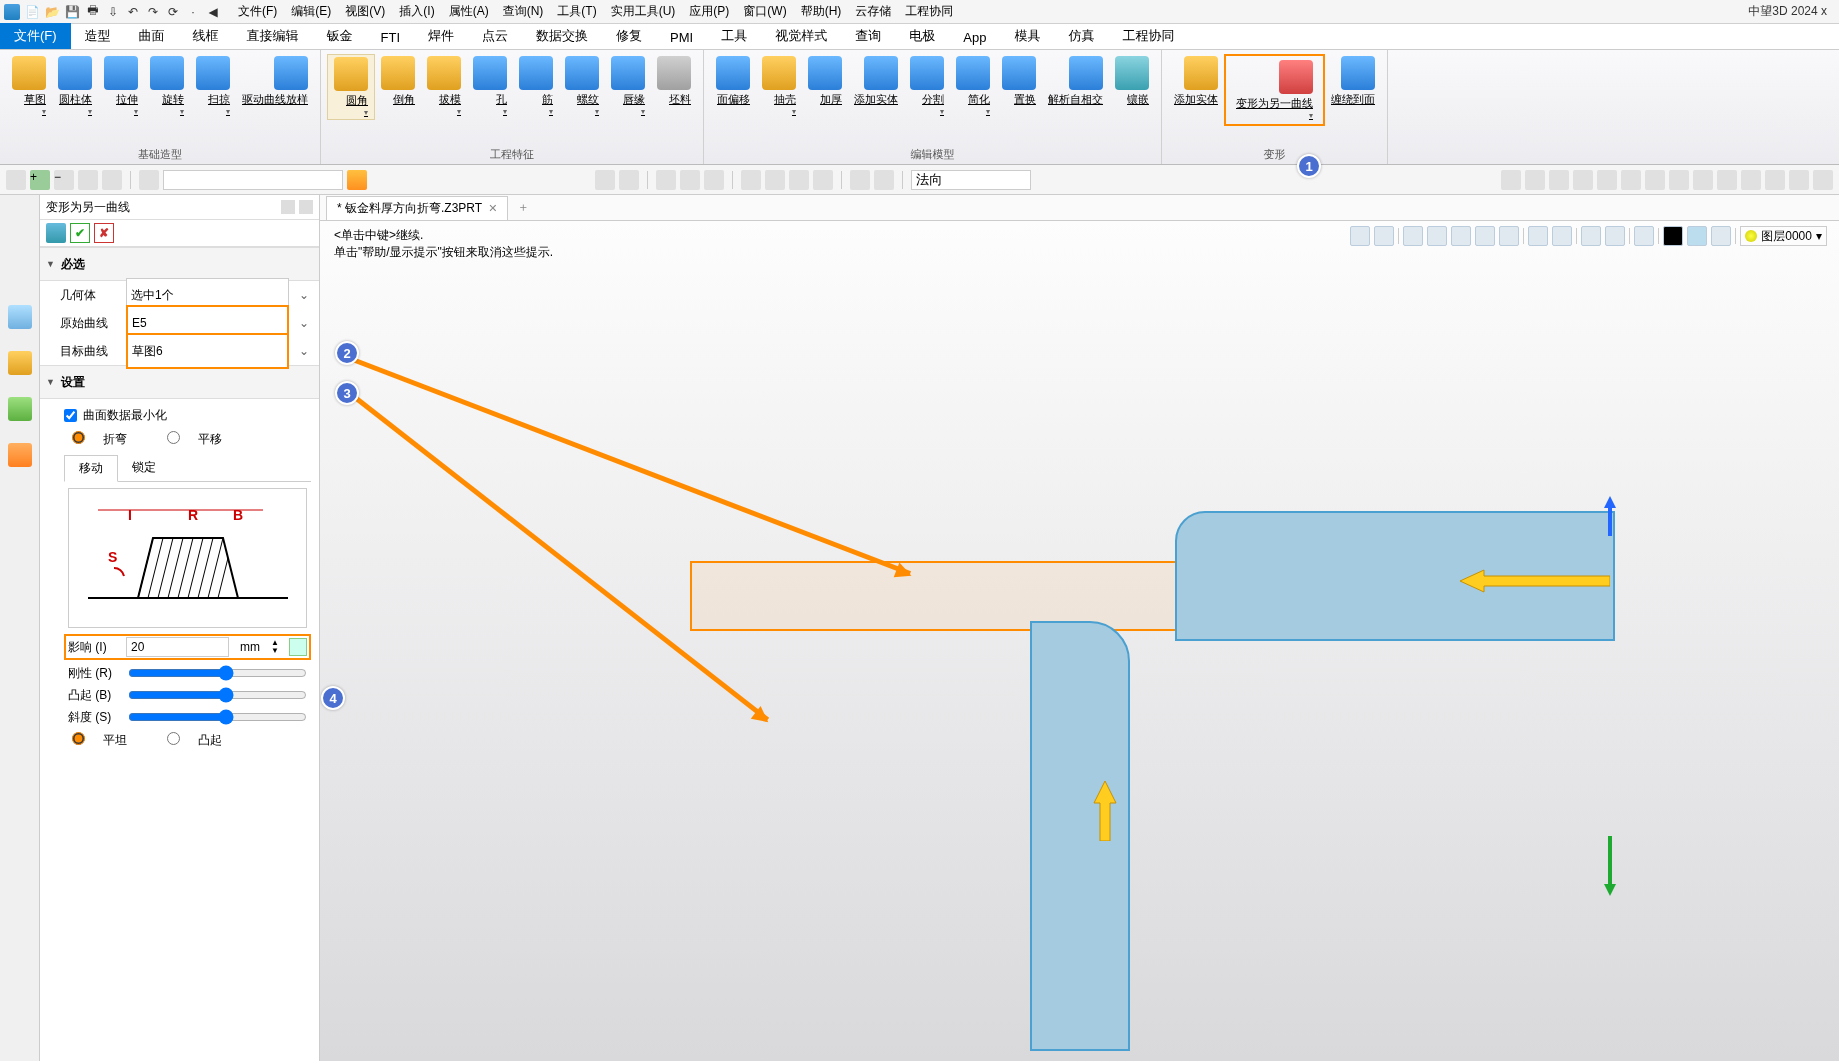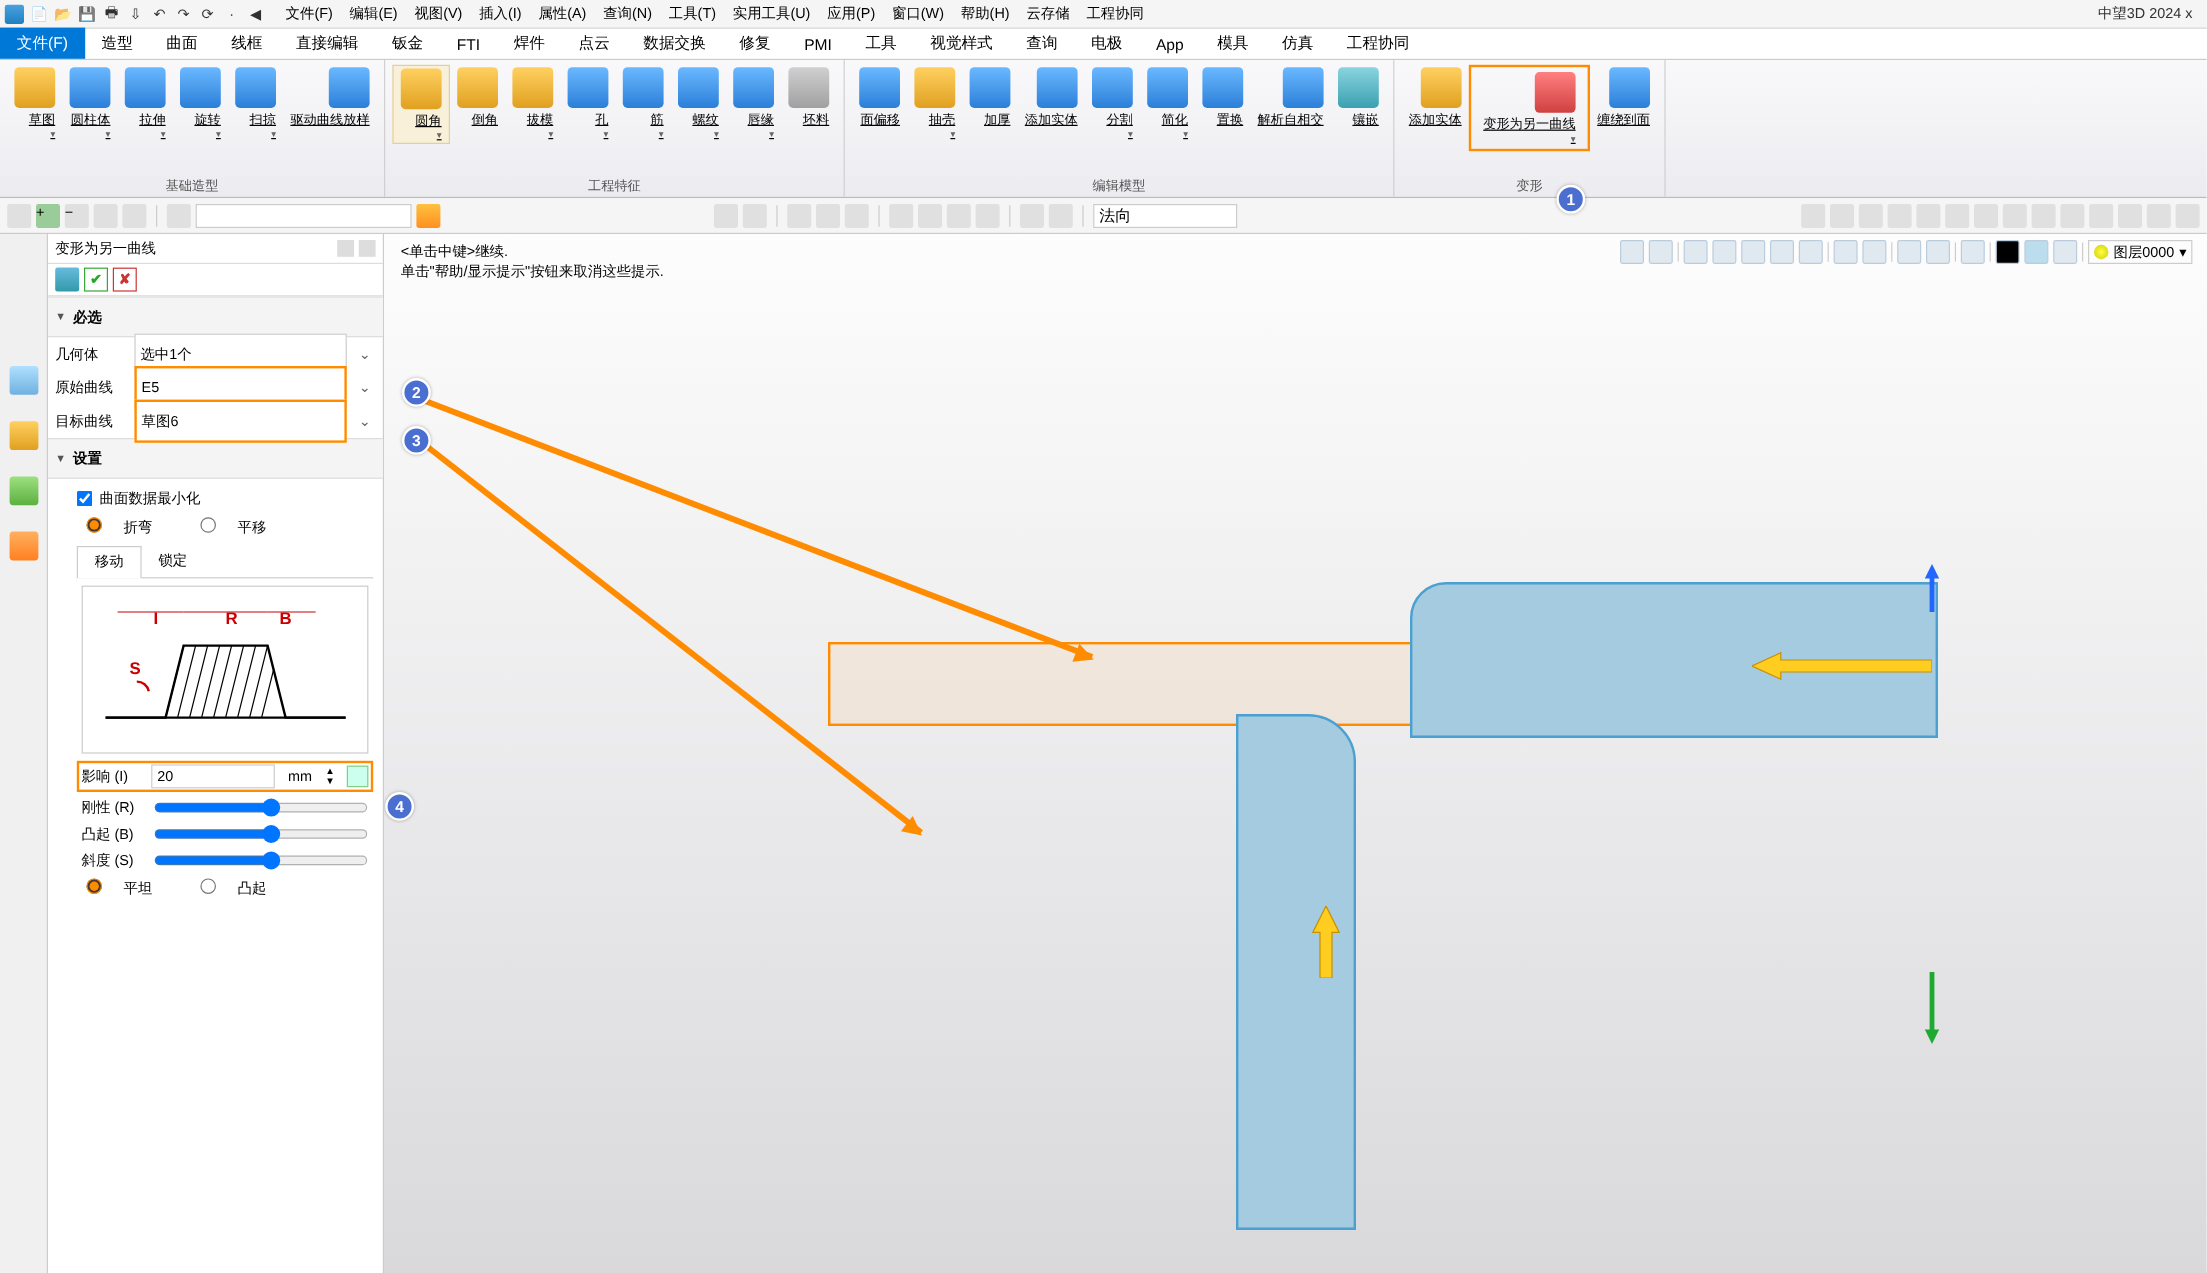--- a/index.html
+++ b/index.html
@@ -48,21 +48,21 @@
 .panel-title-row .spacer { flex: 1; }
 .panel-title-row .pi { width: 14px; height: 14px; background: #ddd; margin-left: 4px; }
 .panel-tools { height: 28px; display: flex; align-items: center; padding: 0 6px; gap: 4px; border-bottom: 1px solid #ddd; border-top: 1px solid #ddd; }
 .panel-tools .ok { width: 20px; height: 20px; border: 1px solid #3a3; display: flex; align-items: center; justify-content: center; color: #2a2; font-weight: bold; }
 .panel-tools .no { width: 20px; height: 20px; border: 1px solid #c33; display: flex; align-items: center; justify-content: center; color: #c33; font-weight: bold; }
 .panel-tools .sm { width: 20px; height: 20px; background: linear-gradient(#6bd,#39a); border-radius: 2px; }
 
 .sect-hdr { height: 24px; background: #f4f4f4; border-top: 1px solid #ddd; border-bottom: 1px solid #ddd; display: flex; align-items: center; padding: 16px 6px; font-weight: bold; }
 .sect-hdr::before { content: "▼"; font-size: 9px; margin-right: 6px; color: #555; }
 
-.form-row { display: flex; align-items: center; height: 28px; padding: 0 6px; gap: 6px; }
+.form-row { display: flex; align-items: center; height: 28px; padding: 0 6px; gap: 6px; margin-left: 14px; }
 .form-row label { width: 60px; font-size: 12px; }
 .form-row .val { flex: 1; height: 20px; border: 1px solid #ccc; padding: 16px 4px; display: flex; align-items: center; background: #fff; }
 .form-row .dd { width: 18px; text-align: center; color: #666; }
 .orange-box { border: 2px solid #ff8c00 !important; }
 
 .settings-body { padding: 4px 8px; margin-left: 16px; }
 .check-row { display: flex; align-items: center; height: 24px; gap: 6px; }
 .radio-row { display: flex; align-items: center; height: 24px; gap: 40px; padding-left: 8px; }
 .radio { display: flex; align-items: flex-start; gap: 18px; }
 .radio input { accent-color: #ff8c00; }
@@ -491,20 +491,27 @@
           </label>
         <label class="radio">
             <input type="radio" style="">
             <span>凸起</span>
           </label>
       </div>
     </div>
   </div>
 
   <div class="viewport-wrap">
+    <div class="doc-tabs">
+      <div class="doc-tab">
+        <span>* 钣金料厚方向折弯.Z3PRT</span>
+        <span class="x">✕</span>
+      </div>
+      <div class="plus-tab">＋</div>
+    </div>
 
     <div class="canvas">
 
       <div class="view-toolbar-area">
         <div class="hint">
           <div>&lt;单击中键&gt;继续.</div>
           <div>单击"帮助/显示提示"按钮来取消这些提示.</div>
         </div>
         <div class="view-toolbar">
           <div class="vb"></div>

